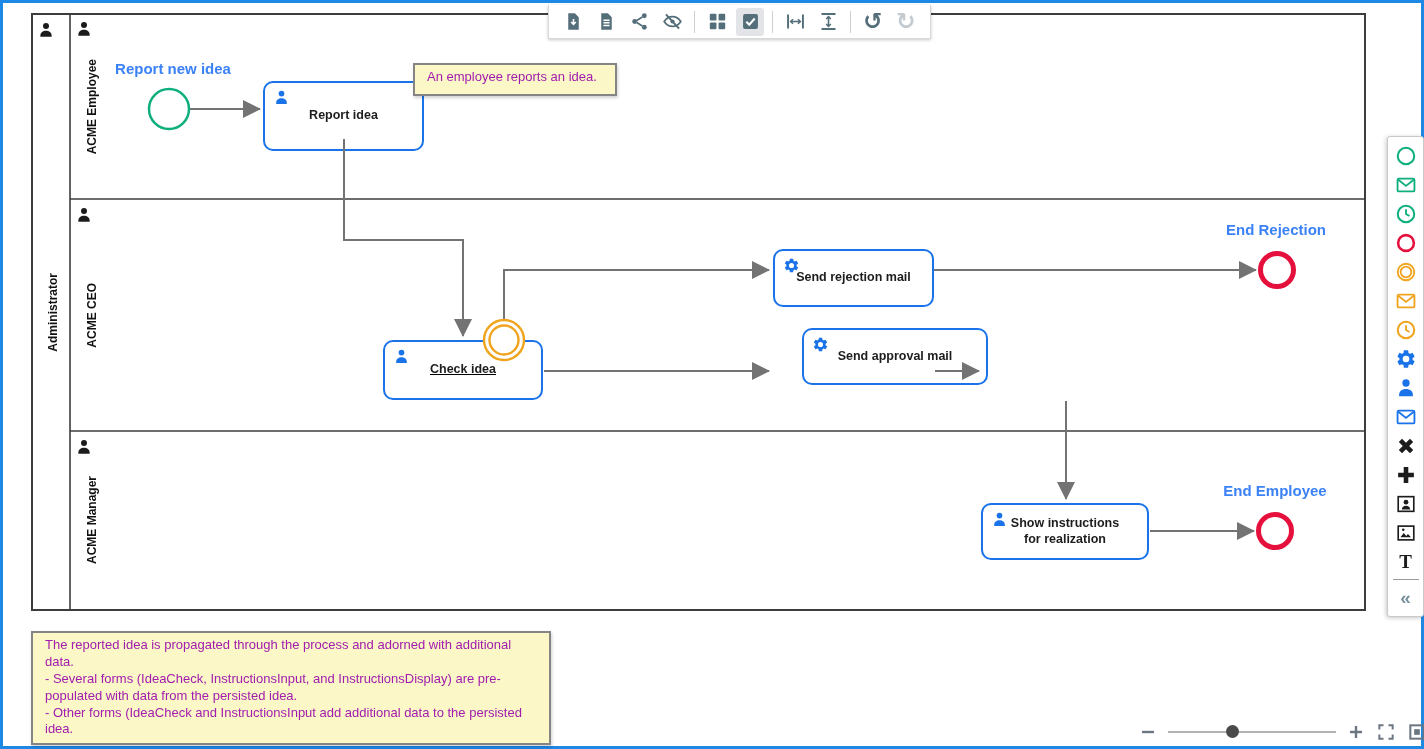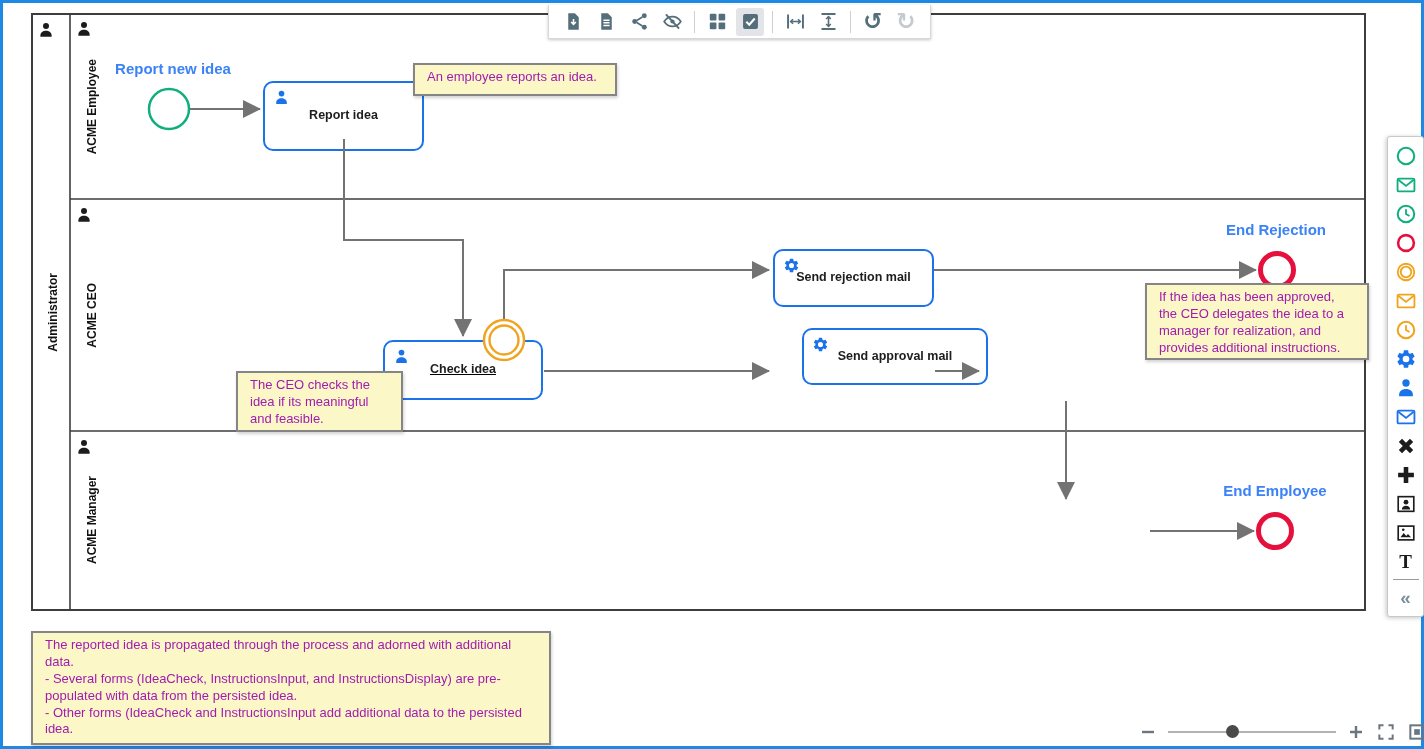--- a/index.html
+++ b/index.html
@@ -171,24 +171,31 @@
   <div class="task" style="left:770px;top:325px;width:186px;height:57px;margin-left:29px;">
     <span class="ticon">
       <svg viewBox="0 0 24 24" fill="currentColor">
           <path d="M19.14 12.94c.04-.3.06-.61.06-.94 0-.32-.02-.64-.07-.94l2.03-1.58a.49.49 0 0 0 .12-.61l-1.92-3.32a.49.49 0 0 0-.59-.22l-2.39.96c-.5-.38-1.03-.7-1.62-.94l-.36-2.54a.48.48 0 0 0-.48-.41h-3.84c-.24 0-.43.17-.47.41l-.36 2.54c-.59.24-1.13.57-1.62.94l-2.39-.96a.49.49 0 0 0-.59.22L2.74 8.87c-.12.21-.08.47.12.61l2.03 1.58c-.05.3-.09.63-.09.94s.02.64.07.94l-2.03 1.58a.49.49 0 0 0-.12.61l1.92 3.32c.12.22.37.29.59.22l2.39-.96c.5.38 1.03.7 1.62.94l.36 2.54c.05.24.24.41.48.41h3.84c.24 0 .44-.17.47-.41l.36-2.54c.59-.24 1.13-.56 1.62-.94l2.39.96c.22.08.47 0 .59-.22l1.92-3.32c.12-.22.07-.47-.12-.61l-2.01-1.58zM12 15.6A3.6 3.6 0 1 1 12 8.4a3.6 3.6 0 0 1 0 7.2z"></path>
         </svg>
     </span>
     <span class="tlabel">Send approval mail</span>
   </div>
 
 
+  <div class="task" style="left:978px;top:500px;width:168px;height:57px;">
+    <span class="ticon">
+      <svg viewBox="0 0 24 24" fill="currentColor">
+          <circle cx="12" cy="6.5" r="4"></circle>
+          <path d="M4.5 21v-1.6c0-4 3.4-6.3 7.5-6.3s7.5 2.3 7.5 6.3V21z"></path>
+        </svg>
+    </span>
+    <span class="tlabel">Show instructions for realization</span>
+  </div>
 
   <div class="ann" style="left:410px;top:60px;width:204px;height:33px;">An employee reports an idea.</div>
-  <div class="ann" style="left:233px;top:368px;width:167px;height:61px;">The CEO checks the idea if its meaningful and feasible.</div>
-  <div class="ann" style="left:1142px;top:280px;width:224px;height:77px;">If the idea has been approved, the CEO delegates the idea to a manager for realization, and provides additional instructions.</div>
   <div class="ann" style="left:28px;top:628px;width:520px;height:114px;">The reported idea is propagated through the process and adorned with additional data.
 - Several forms (IdeaCheck, InstructionsInput, and InstructionsDisplay) are pre-populated with data from the persisted idea.
 - Other forms (IdeaCheck and InstructionsInput add additional data to the persisted idea.</div>
 
   <div id="toolbar">
     <div class="tb-btn">
       <svg viewBox="0 0 24 24">
           <path d="M6 2.5h7.5L18 7v14.5H6z" fill="currentColor"></path>
           <path d="M12 9v6 M9.3 12.6 12 15.3l2.7-2.7" stroke="#fff" stroke-width="1.8" fill="none"></path>
         </svg>

